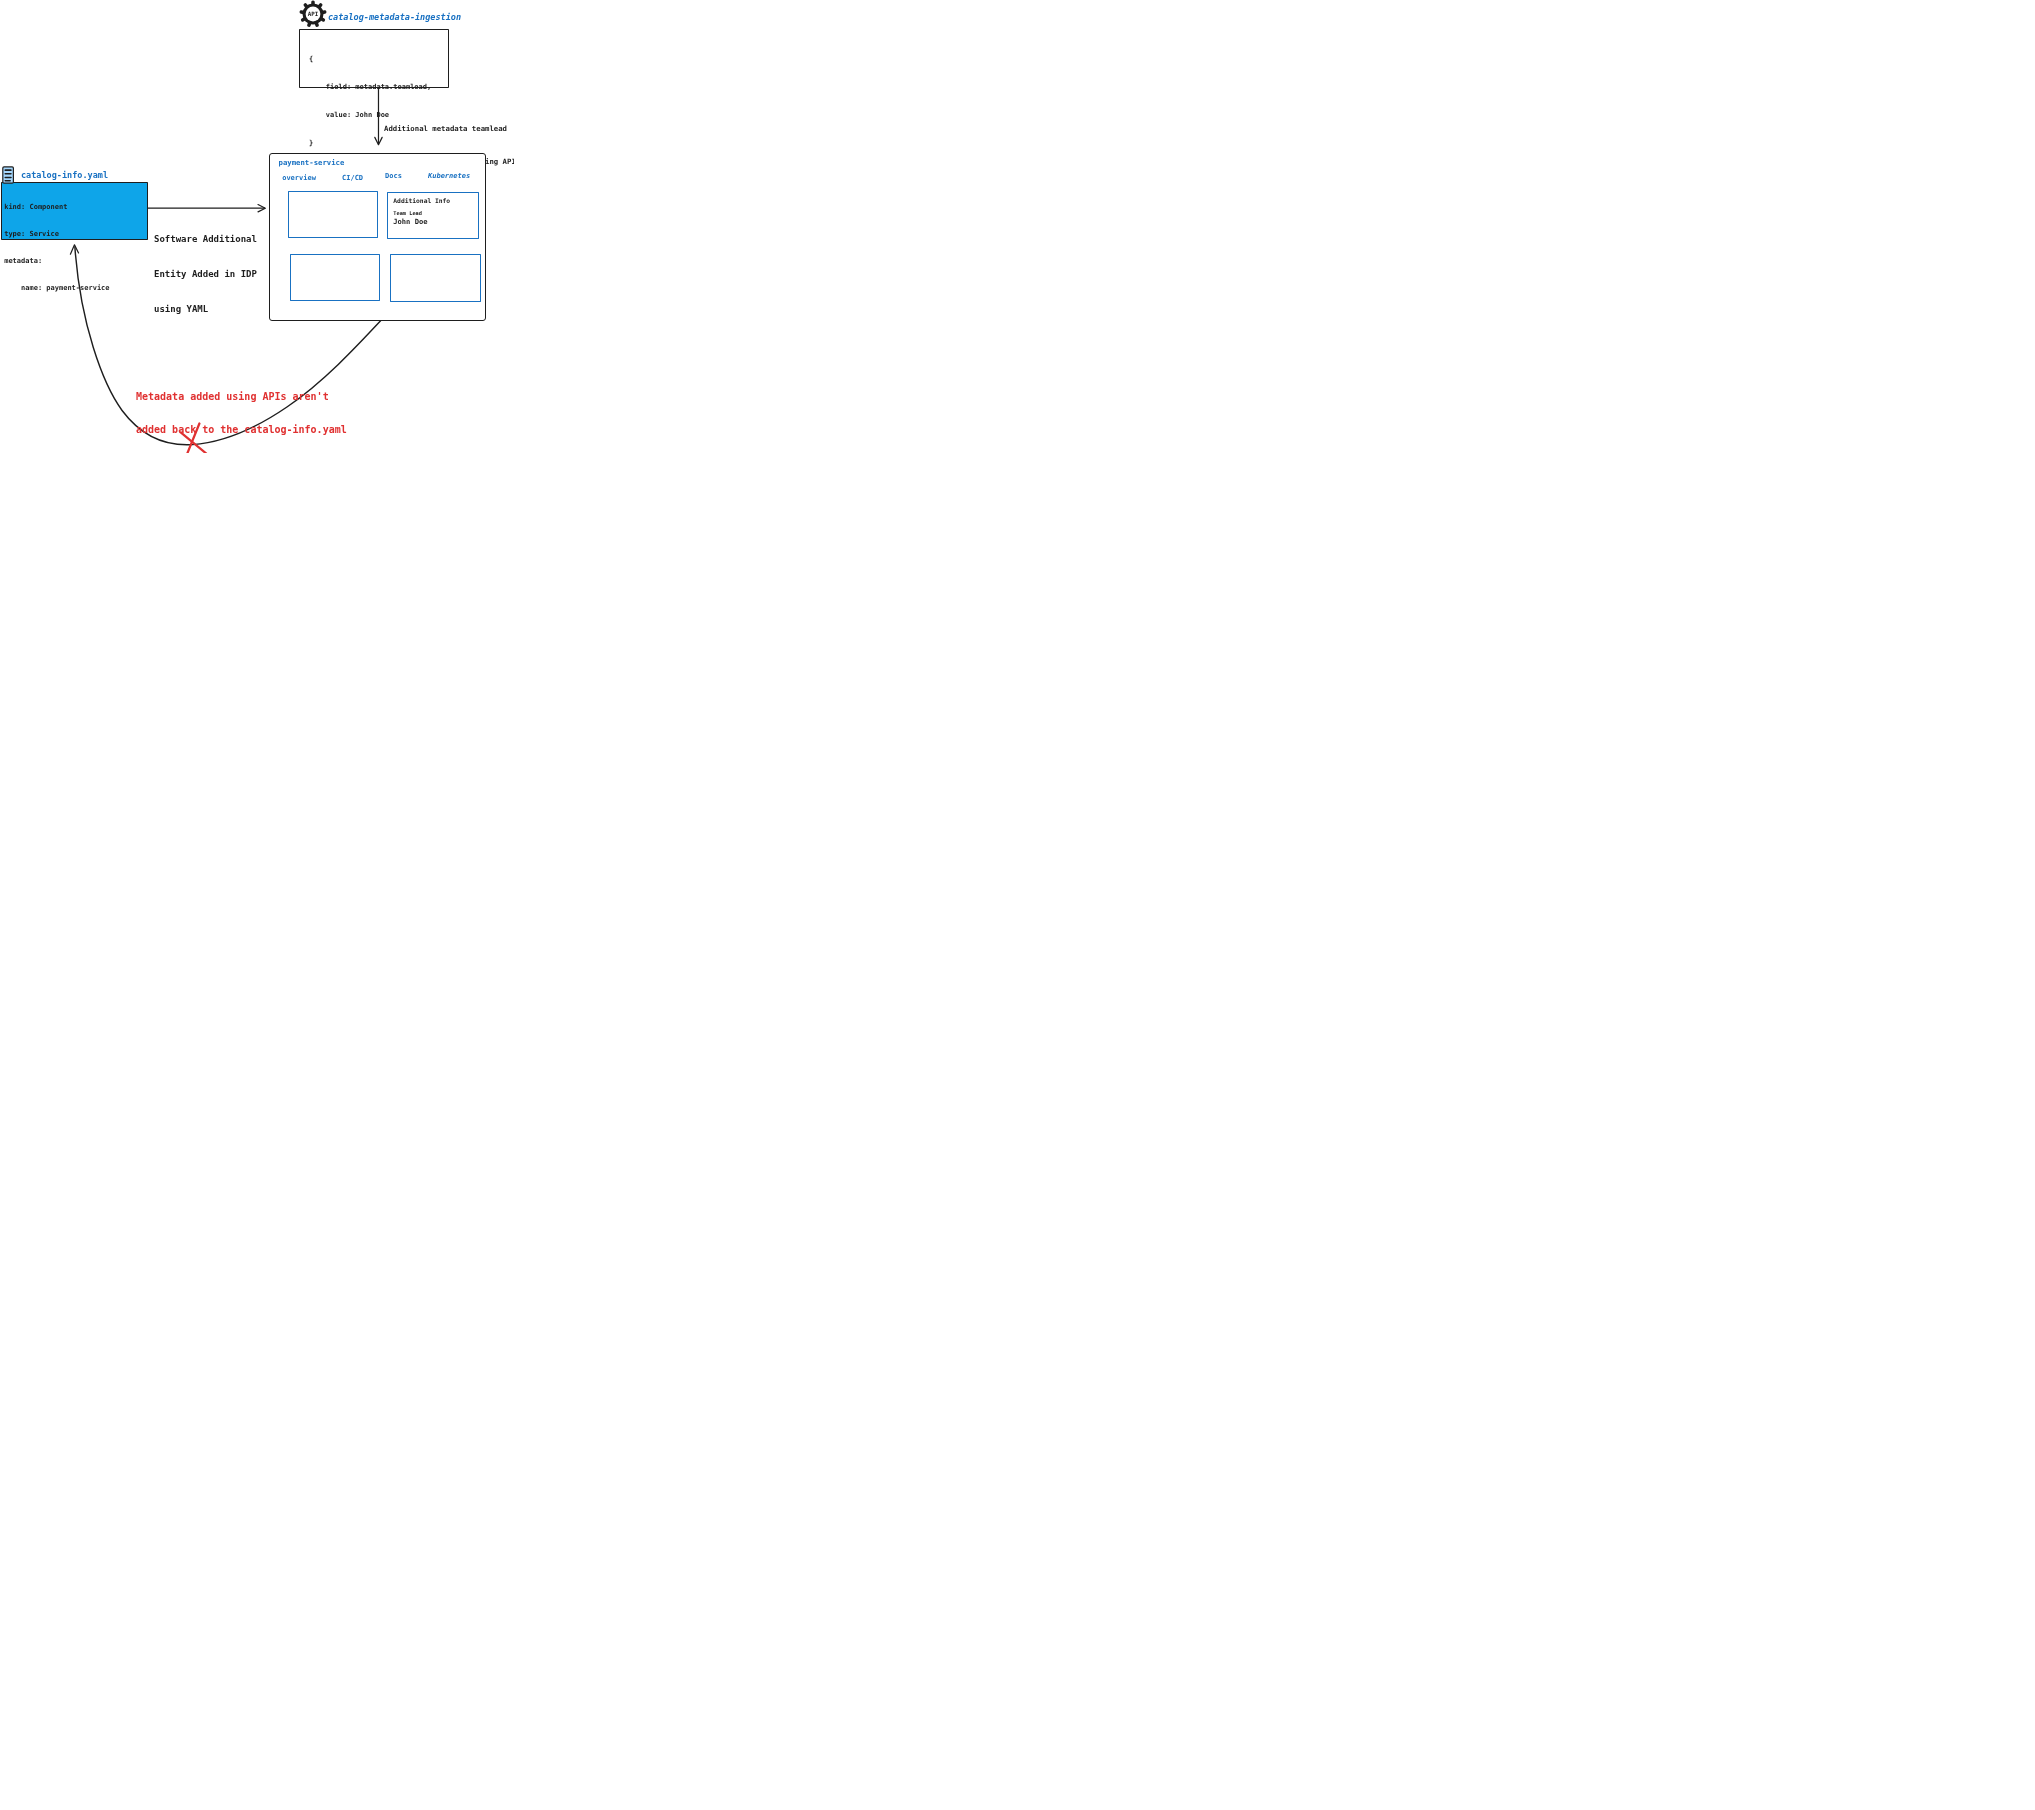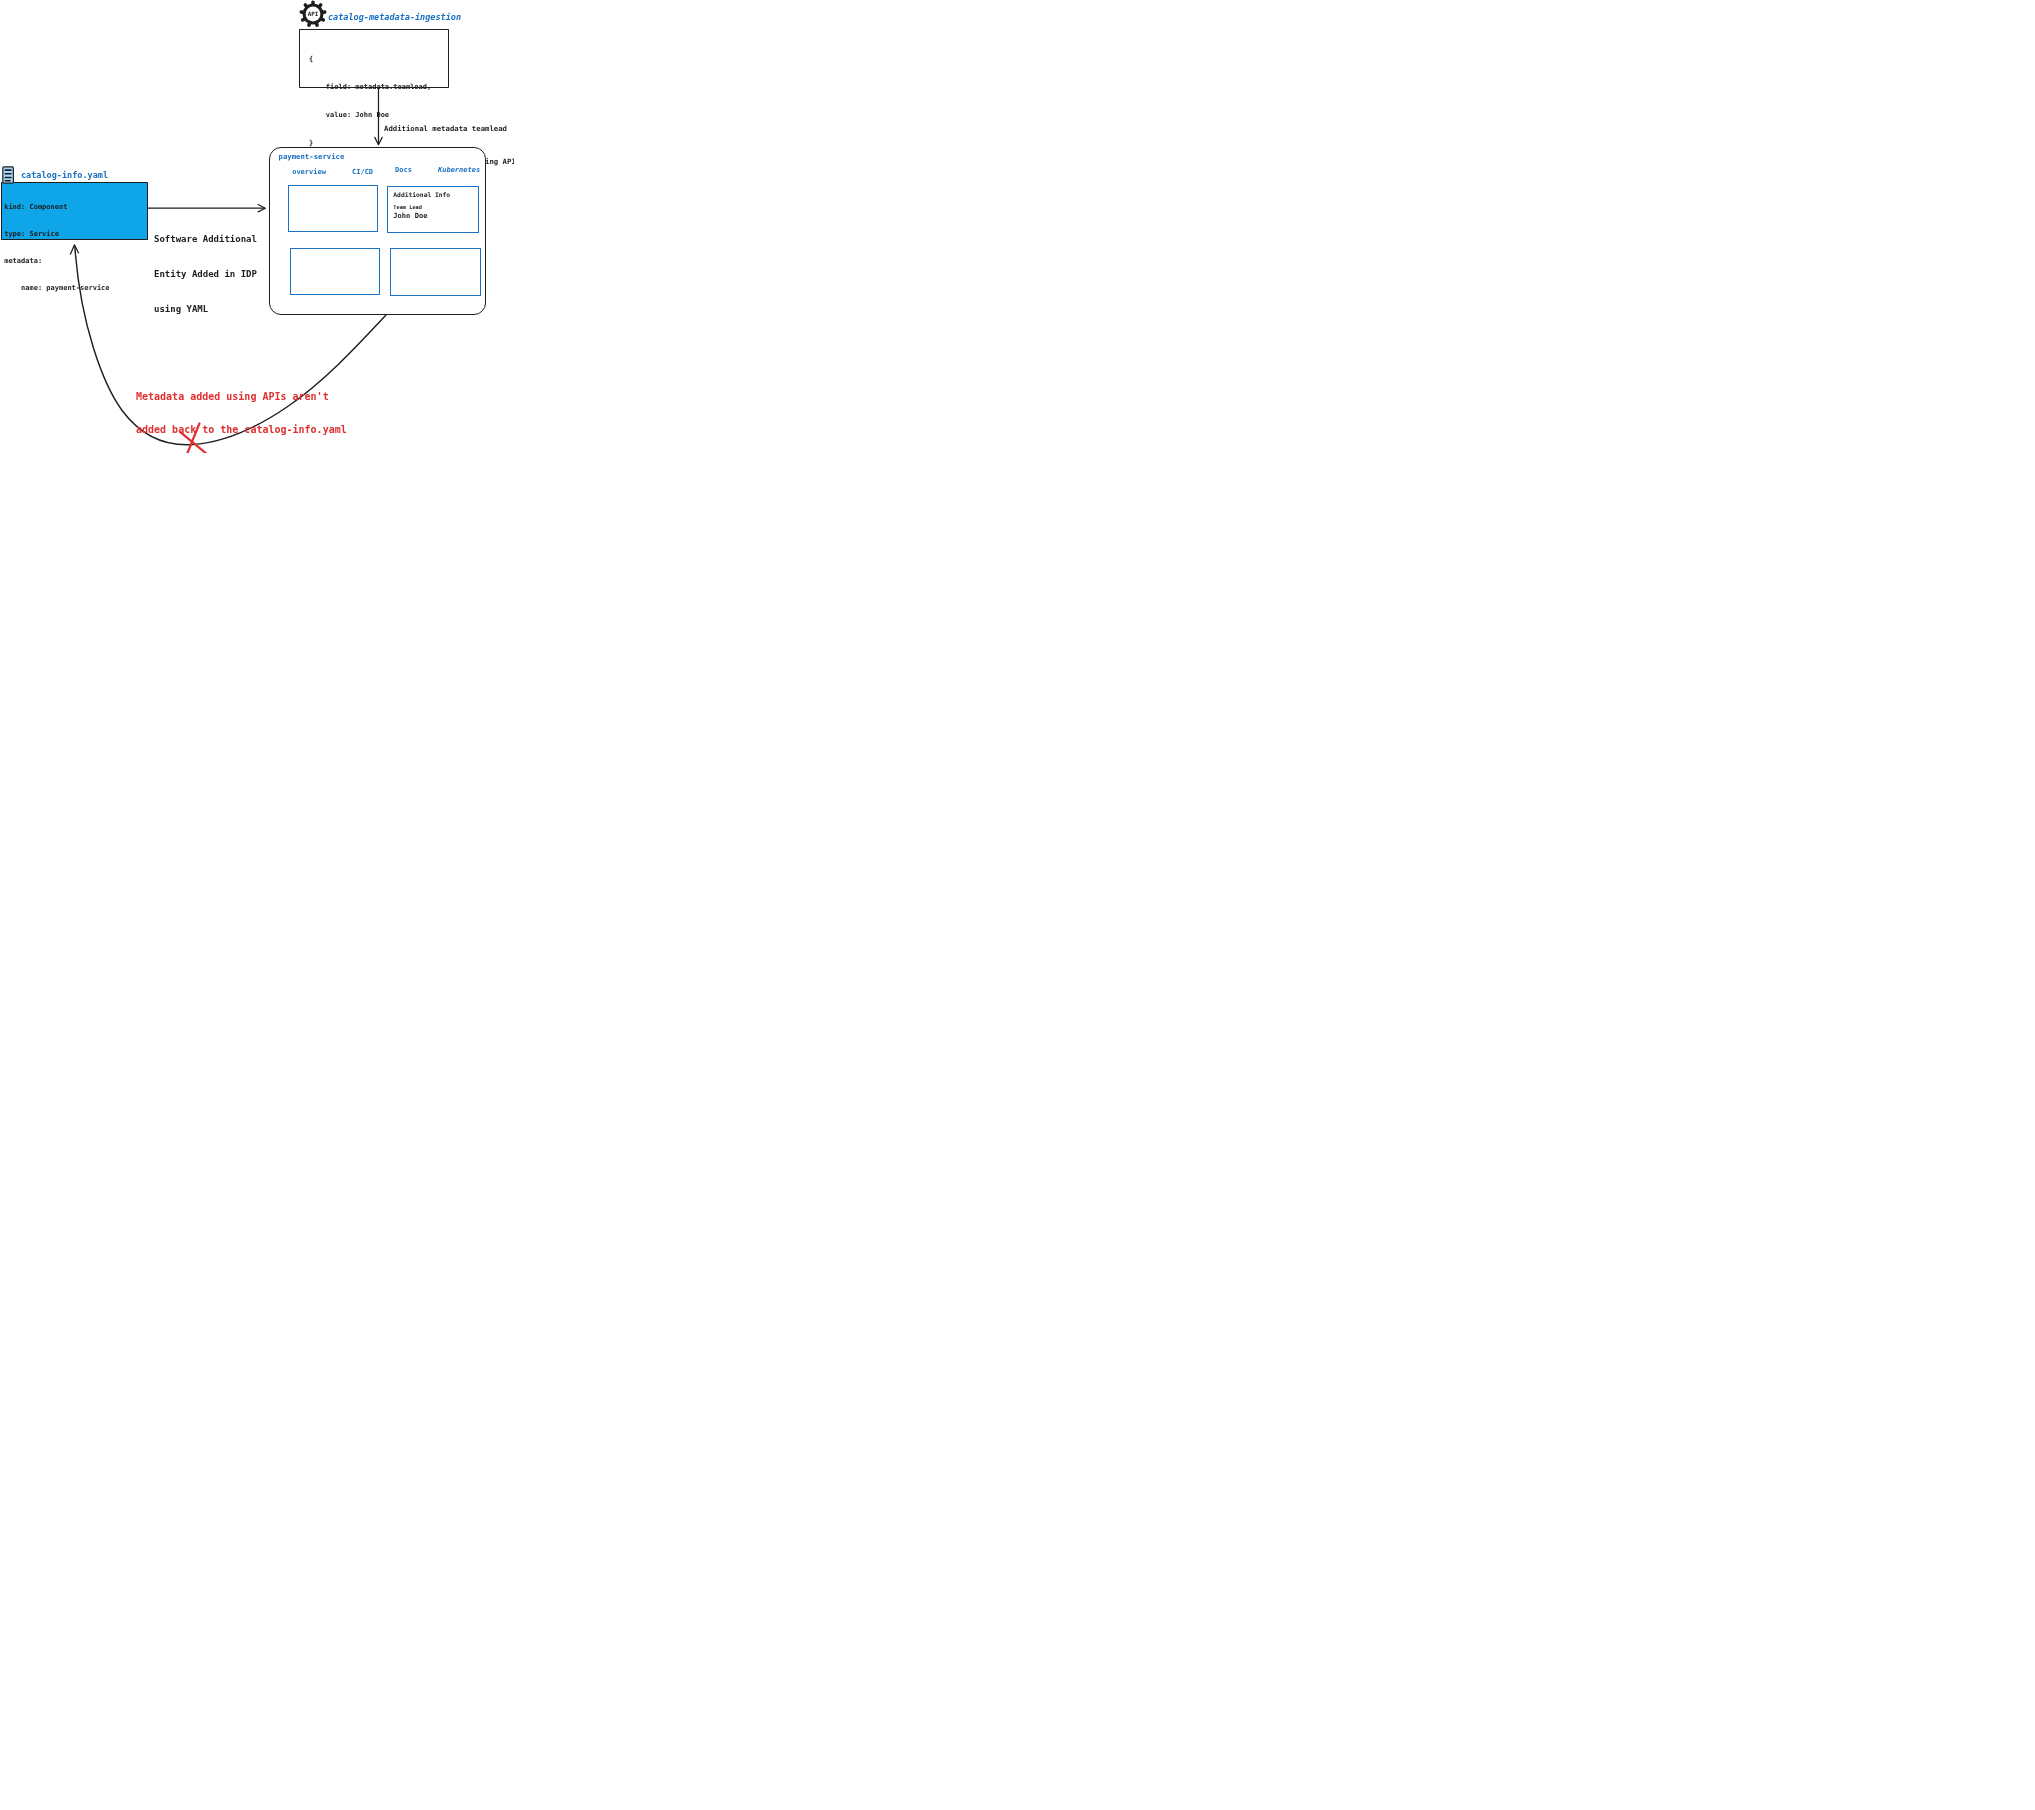--- a/index.html
+++ b/index.html
@@ -26,25 +26,25 @@
   }
   #api-code-box .code-lines{padding:6.5px 0 0 9px;font-size:7px;line-height:9.4px;}
 
   #gear-icon{left:299px;top:0.4px;z-index:3;}
 
   
   #ingest-label{left:384px;top:101px;font-size:7.3px;line-height:11px;z-index:2;}
 
   
   #payment-box{
-    left:269px;top:147px;width:215px;height:166px;
-    border:1.2px solid #1e1e1e;border-radius:12px;background:#fff;z-index:2;
+    left:269px;top:153px;width:215px;height:166px;
+    border:1.2px solid #1e1e1e;border-radius:3px;background:#fff;z-index:2;
   }
   #ps-title{left:8.5px;top:3.7px;font-size:7.3px;}
-  .tab{font-size:7px;margin-left:10px;}
+  .tab{font-size:7px;}
   #tab-overview{left:12.2px;top:19.5px;}
   #tab-cicd{left:72px;top:19.5px;}
   #tab-docs{left:115px;top:17.5px;}
   #tab-kubernetes{left:158px;top:18px;font-style:italic;}
   .panel{border:1px solid #1971c2;border-radius:0.4px;background:#fff;}
   #panel-overview{left:18.3px;top:37px;width:88px;height:45px;}
   #panel-additional-info{left:117px;top:38px;width:90px;height:45px;}
   #panel-bottom-left{left:20px;top:100px;width:88px;height:45px;}
   #panel-bottom-right{left:120px;top:100px;width:89px;height:46px;}
   #ai-heading{left:5.3px;top:3.7px;font-size:6.3px;color:#1e1e1e;}

